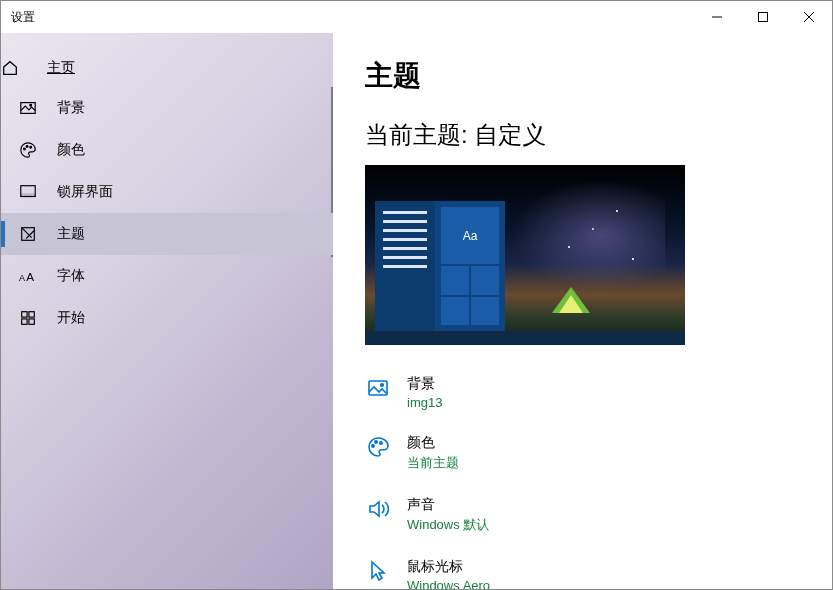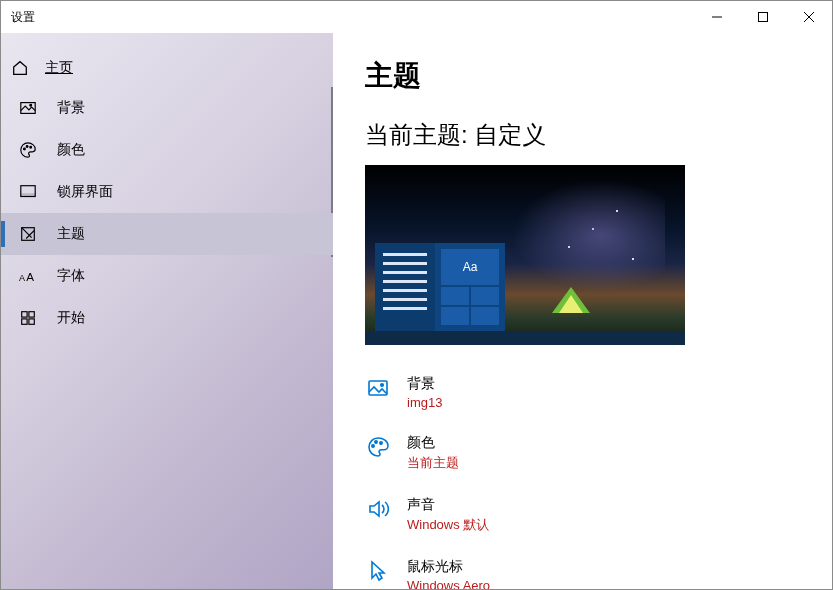--- a/index.html
+++ b/index.html
@@ -12,21 +12,21 @@
 .win-btn svg { width: 10px; height: 10px; }
 .body { flex: 1; display: flex; overflow: hidden; }
 .sidebar {
   width: 332px;
   background: linear-gradient(135deg, #e9e6f0 0%, #d6d0e0 40%, #c2b8d0 70%, #b0a5c5 100%);
   position: relative;
   display: flex;
   flex-direction: column;
   padding-top: 16px;
 }
-.home-row { display: flex; align-items: center; gap: 16px; padding: 10px 10px; cursor: pointer; text-decoration: underline; }
+.home-row { display: flex; align-items: center; gap: 28px; padding: 10px 0; cursor: pointer; text-decoration: underline; }
 .home-label { font-size: 14px; }
 .search-wrap { padding: 10px 18px 18px; }
 .search-box { width: 290px; height: 34px; border: 1px solid #666; background: rgba(255,255,255,0.15); display: flex; align-items: center; padding: 0 10px; }
 .search-box input { flex: 1; border: none; background: transparent; outline: none; font-size: 14px; }
 .section-head { font-size: 14px; font-weight: 600; padding: 10px 18px 28px; }
 .nav { position: relative; }
 .nav-scroll-indicator { position: absolute; right: 0; top: 0; width: 2px; height: 170px; background: #7d7b89; }
 .nav-item { display: flex; align-items: center; gap: 20px; padding: 12px 18px; cursor: pointer; font-size: 14px; }
 .nav-item.selected { background: #c7c4d6; position: relative; }
 .nav-item.selected::before { content: ""; position: absolute; left: 0; top: 8px; bottom: 8px; width: 4px; background: #2c6fbb; }
@@ -44,30 +44,30 @@
     radial-gradient(ellipse at 60% 50%, rgba(120,110,180,0.55), transparent 65%),
     radial-gradient(circle at 70% 30%, #fff 1px, transparent 1px),
     radial-gradient(circle at 40% 60%, #fff 1px, transparent 1px),
     radial-gradient(circle at 80% 70%, #fff 1px, transparent 1px),
     radial-gradient(circle at 55% 45%, #fff 1px, transparent 1px);
 }
 .preview .tent { position: absolute; right: 95px; bottom: 32px; width: 38px; height: 26px; }
 .preview .tent .outer { position: absolute; inset: 0; background: #6fbf3a; clip-path: polygon(50% 0, 100% 100%, 0 100%); }
 .preview .tent .inner { position: absolute; left: 7px; bottom: 0; width: 24px; height: 18px; background: #e8f074; clip-path: polygon(50% 0, 100% 100%, 0 100%); }
 .preview .taskbar { position: absolute; left: 0; right: 0; bottom: 0; height: 14px; background: #0f2a47; }
-.preview .start-panel { position: absolute; left: 10px; bottom: 14px; width: 130px; height: 88px; background: #0c3c6e; display: flex; }
+.preview .start-panel { position: absolute; left: 10px; bottom: 14px; width: 130px; height: 130px; background: #0c3c6e; display: flex; }
 .start-left { width: 60px; padding: 10px 8px; display: flex; flex-direction: column; gap: 6px; }
 .start-left .line { height: 3px; background: #dce6f5; }
 .start-right { flex: 1; background: #0e4480; display: grid; grid-template-columns: 1fr 1fr; grid-template-rows: 2fr 1fr 1fr; gap: 2px; padding: 6px; }
 .start-right .tile { background: #1a5ca8; }
 .start-right .tile.big { grid-column: 1 / span 2; display: flex; align-items: center; justify-content: center; color: #fff; font-size: 12px; }
 .setting-row { display: flex; gap: 16px; align-items: flex-start; padding: 10px 0 14px; cursor: pointer; }
 .setting-icon { width: 26px; height: 26px; color: #0078d4; display: flex; align-items: center; justify-content: center; flex-shrink: 0; }
 .setting-text .t { font-size: 14px; color: #000; }
-.setting-text .v { font-size: 13px; color: #b91c1c; margin-top: 2px; }
+.setting-text .v { font-size: 13px; color: #15803d; margin-top: 2px; }
 </style>
 </head>
 <body>
 
 <div class="window">
   <div class="titlebar">
     <div class="titlebar-title">设置</div>
     <div class="win-controls">
       <div class="win-btn">
         <svg viewBox="0 0 10 10">

